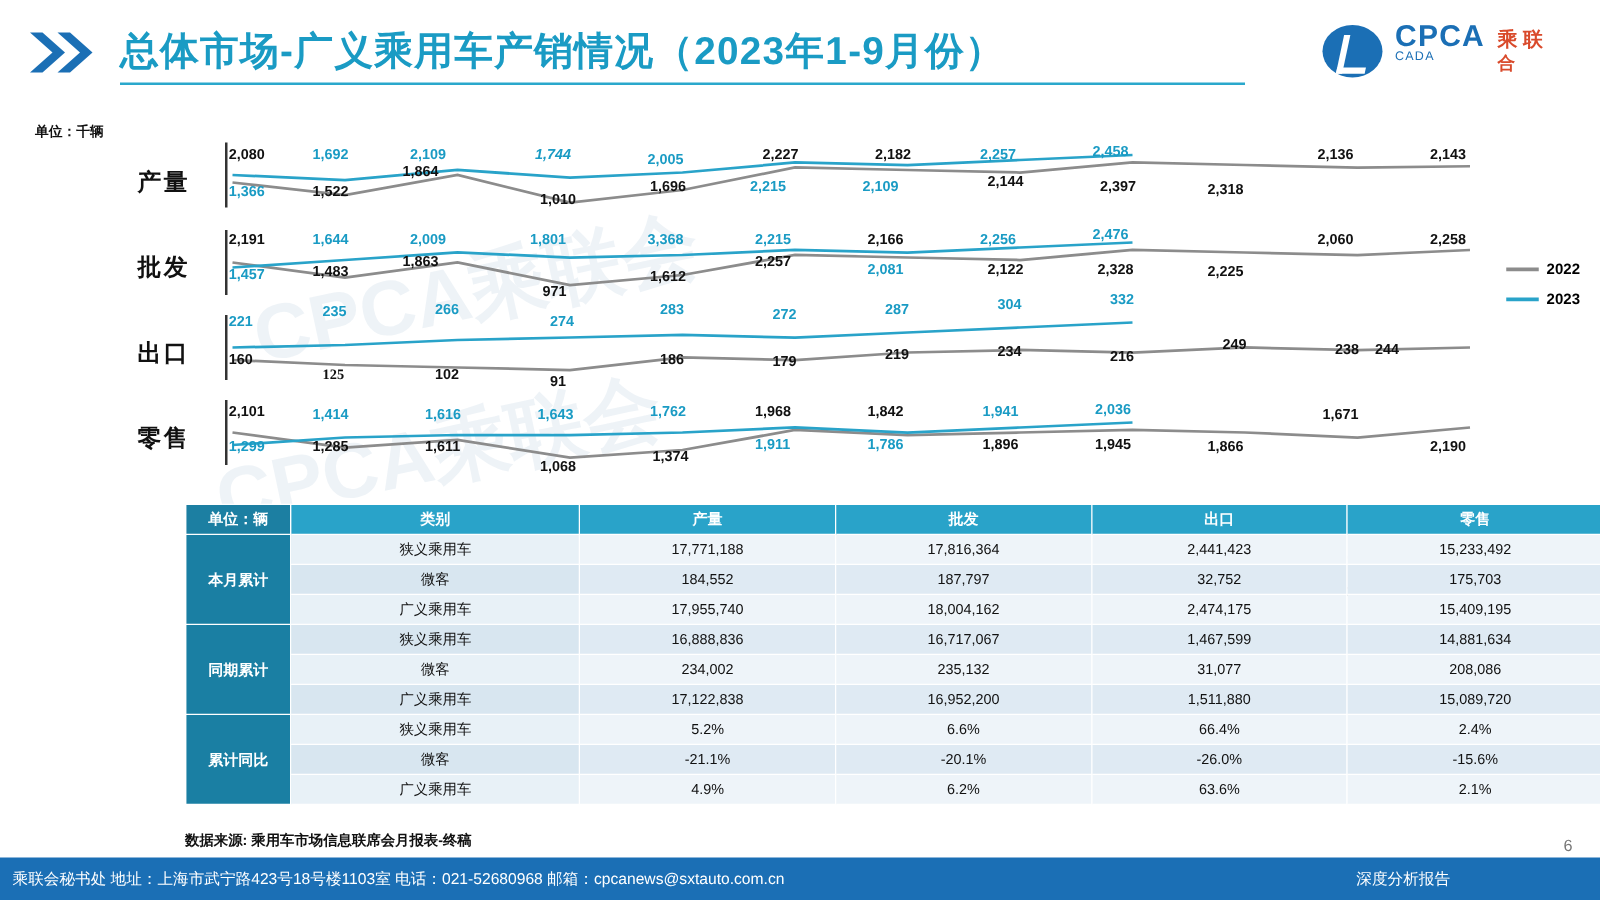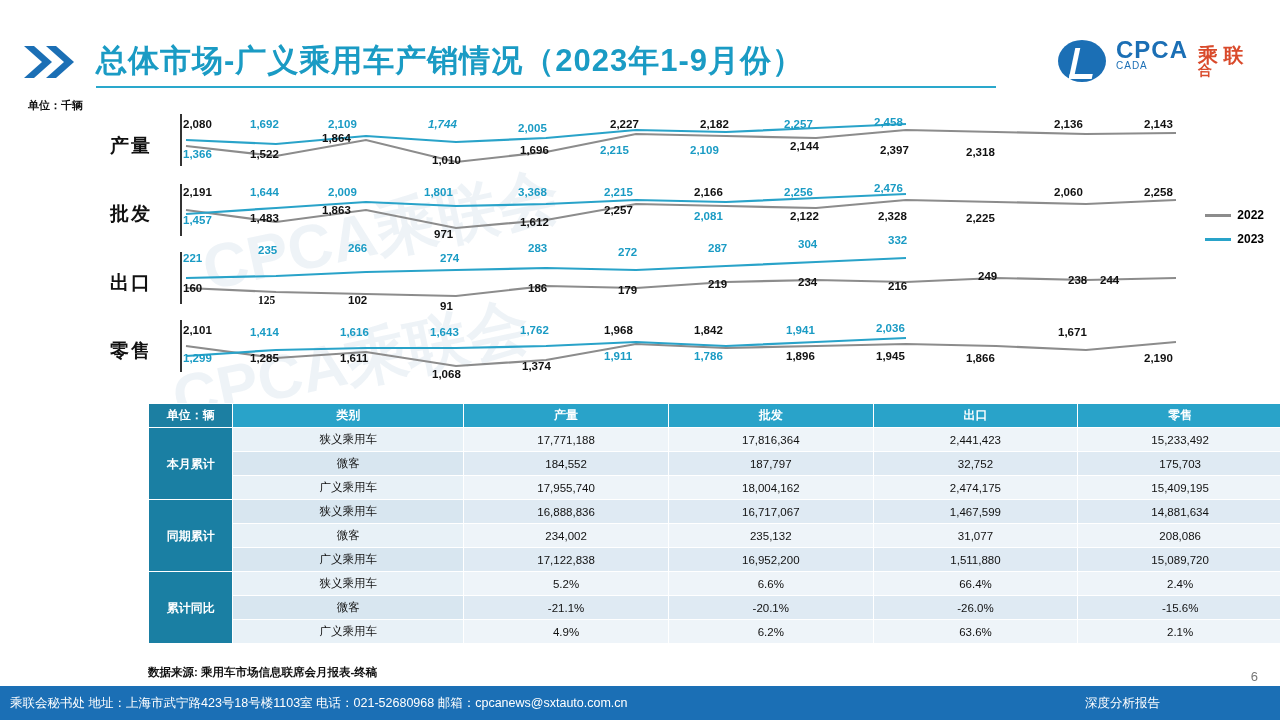--- a/index.html
+++ b/index.html
@@ -5,21 +5,21 @@
   html,body{margin:0;padding:0;}
   body{
     width:1280px;height:720px;
     font-family:"Liberation Sans","DejaVu Sans",sans-serif;
     background:#ffffff;
     overflow:hidden;
     position:relative;
   }
   
   .header{
-    position:absolute;left:0;top:0;width:1280px;height:80px;margin-top:20px;
+    position:absolute;left:0;top:0;width:1280px;height:80px;
   }
   .chev{
     position:absolute;left:24px;top:24px;width:56px;height:36px;
   }
   .title{
     position:absolute;left:96px;top:20px;
     font-size:31px;font-weight:bold;color:#1a9bc4;
     letter-spacing:1px;white-space:nowrap;
   }
   .title-underline{
@@ -28,21 +28,21 @@
   .logo{
     position:absolute;right:22px;top:18px;width:200px;height:46px;
   }
   .logo-text{
     position:absolute;left:58px;top:-2px;font-size:24px;font-weight:bold;color:#1b6fb5;letter-spacing:1px;
   }
   .logo-sub{
     position:absolute;left:58px;top:22px;font-size:10px;color:#1b6fb5;letter-spacing:1px;
   }
   .logo-cn{
-    position:absolute;left:140px;top:4px;font-size:20px;font-weight:bold;color:#d94a2b;
+    position:absolute;left:140px;top:4px;font-size:16px;font-weight:bold;color:#d94a2b;
   }
   .logo-cn2{
     position:absolute;left:140px;top:24px;font-size:14px;font-weight:bold;color:#d94a2b;
   }
   .logo-mark{
     position:absolute;left:0;top:2px;width:48px;height:42px;border-radius:50%;
     background:#1b6fb5;
   }
   .logo-mark:after{
     content:"";position:absolute;left:14px;top:8px;width:18px;height:26px;

